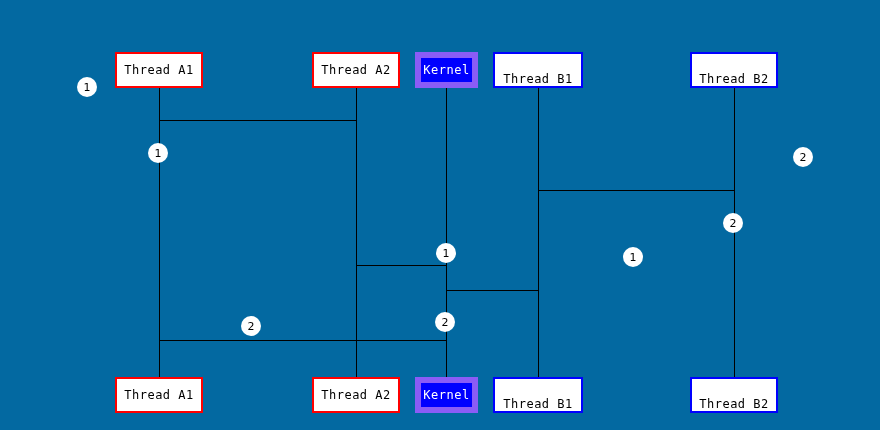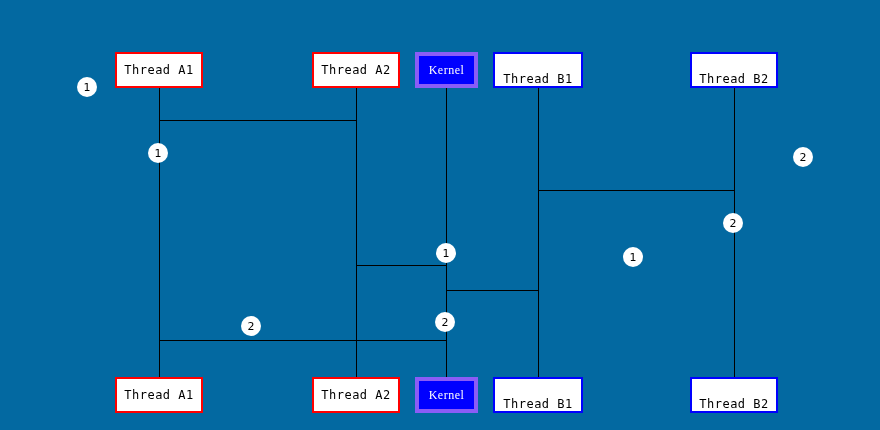--- a/index.html
+++ b/index.html
@@ -51,23 +51,22 @@
     color: #000000;
   }
   .participant.style-blue {
     background: #FFFFFF;
     border: 2px solid #0000FF;
     color: #000000;
     align-items: flex-end;
   }
   .participant.style-solidblue {
     background: #0000FF;
-    border: 4px solid #8b5cf6;
+    border: 6px solid #8b5cf6;
     color: #FFFFFF;
-    font-family: Liberation Serif, serif;
   }
 
   
   .step-marker {
     position: absolute;
     box-sizing: border-box;
     width: 20px;
     height: 20px;
     border-radius: 50%;
     background: #FFFFFF;

